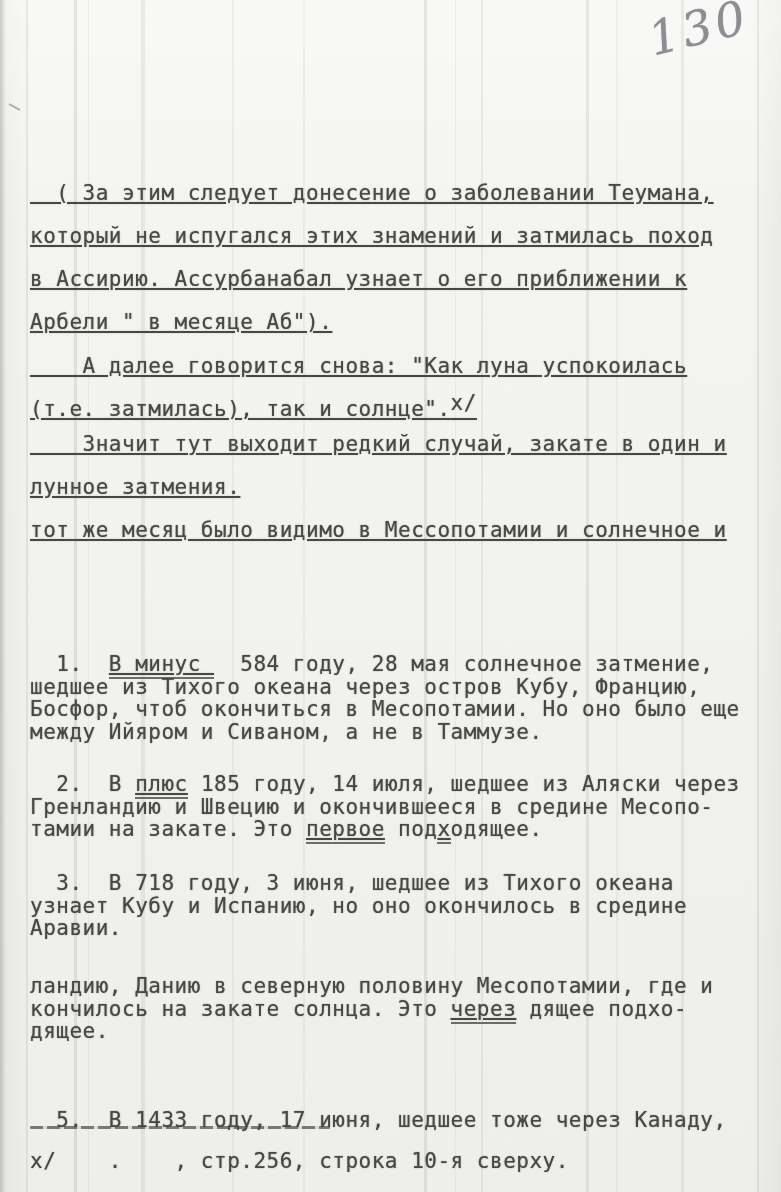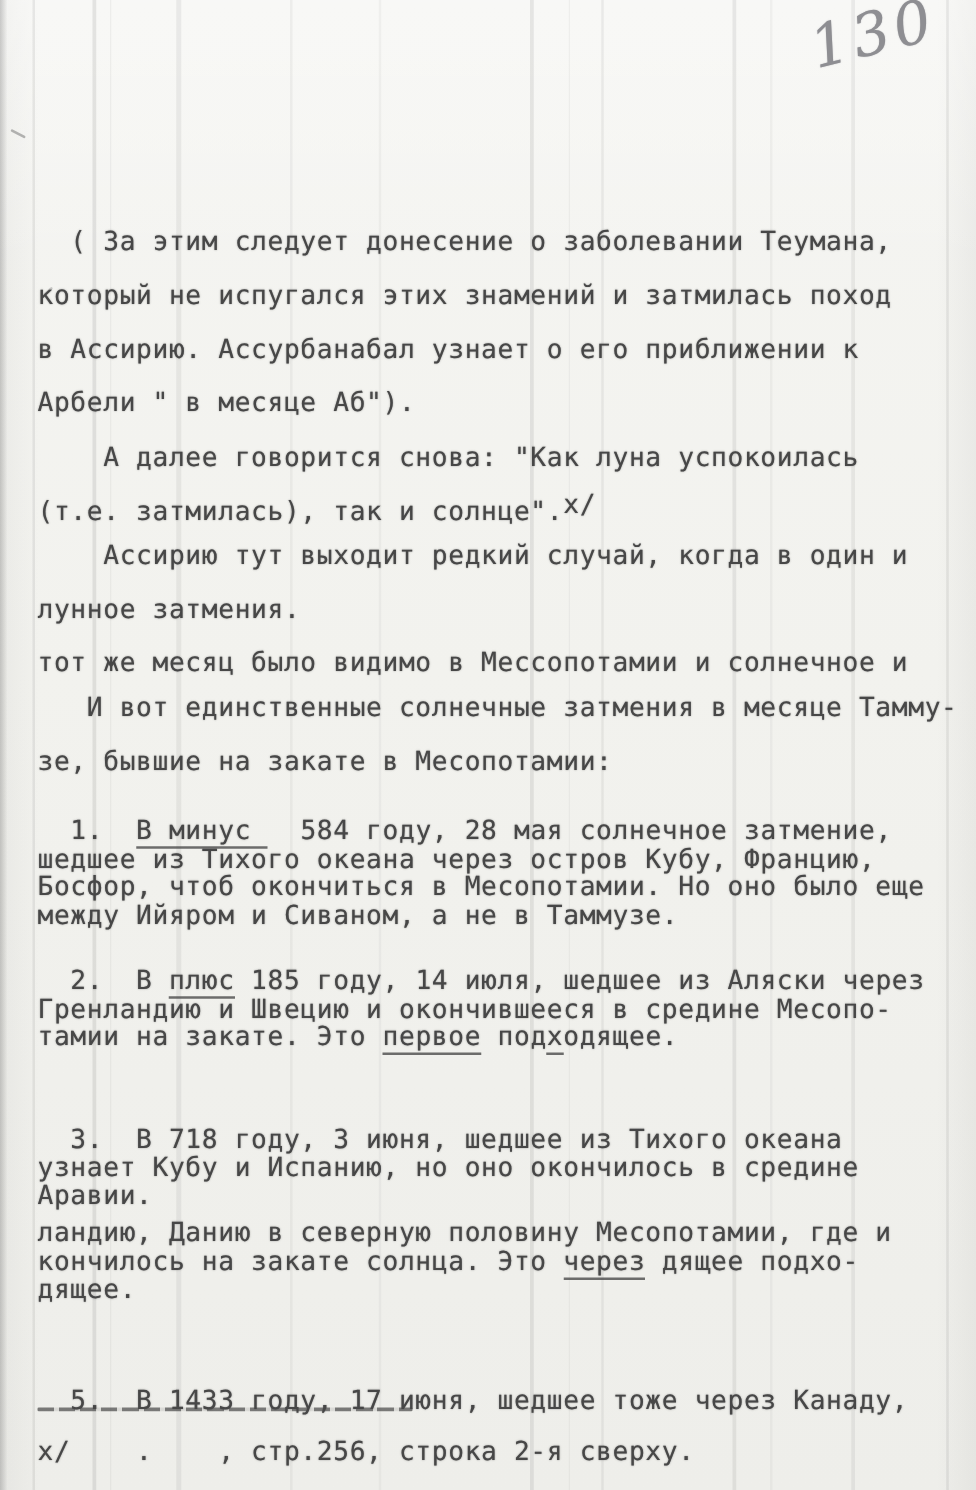--- a/index.html
+++ b/index.html
@@ -19,23 +19,23 @@
   .vline{position:absolute;top:0;bottom:0;background:#6e6e6e;pointer-events:none;}
   .edge{position:absolute;left:0;top:0;bottom:0;width:6px;
         background:linear-gradient(90deg,rgba(90,90,90,.28),rgba(90,90,90,0));}
   
   .blk{
     position:absolute;left:30px;width:748px;
     white-space:pre;
     font-size:21px;letter-spacing:.5px;
     text-shadow:0 0 1px rgba(70,70,70,.55), 0 0 2px rgba(90,90,90,.18);
   }
-  .d .line{line-height:43px;}
+  .d .line{line-height:43px;text-decoration:underline;}
   .s .line{line-height:22.5px;}
-  .u{border-bottom:2px solid rgba(70,70,70,.78);padding-bottom:1px;}
+  .u{border-bottom:2px solid rgba(70,70,70,.78);padding-bottom:1px;text-decoration:underline;}
   .sup{position:relative;top:-6px;}
   
   .rule{
     position:absolute;left:30px;top:1126px;width:300px;height:3px;
     background:repeating-linear-gradient(90deg,
       rgba(70,70,70,.7) 0 13px, rgba(70,70,70,.12) 13px 17px);
     border-radius:1px;
   }
   
   .pagenum{
@@ -69,25 +69,24 @@
   <div class="vline" style="left:616px;width:2px;opacity:.06"></div>
   <div class="vline" style="left:681px;width:3px;opacity:.10"></div>
   <div class="vline" style="left:757px;width:2px;opacity:.12"></div>
   <div class="mark mark1"></div>
   <div class="mark mark2"></div>
 
   <div class="pagenum">130</div>
 
   <div class="blk d" style="top:172px"><div class="line"><span>  ( За этим следует донесение о заболевании Теумана,</span></div><div class="line"><span>который не испугался этих знамений и затмилась поход</span></div><div class="line"><span>в Ассирию. Ассурбанабал узнает о его приближении к</span></div><div class="line"><span>Арбели " в месяце Аб").</span></div></div>
   <div class="blk d" style="top:345px"><div class="line"><span>    А далее говорится снова: "Как луна успокоилась</span></div><div class="line"><span>(т.е. затмилась), так и солнце".</span><span class="sup">х/</span></div></div>
-  <div class="blk d" style="top:423px"><div class="line"><span>    Ассирию тут выходит редкий случай, когда в один и</span></div><div class="line"><span>лунное затмения.</span></div><div class="line"><span>тот же месяц было видимо в Мессопотамии и солнечное и</span></div></div>
-  <div class="blk d" style="top:545px"><div class="line"><span>   И вот единственные солнечные затмения в месяце Тамму-</span></div><div class="line"><span>зе, бывшие на закате в Месопотамии:</span></div></div>
+  <div class="blk d" style="top:423px"><div class="line"><span>    Значит тут выходит редкий случай, закате в один и</span></div><div class="line"><span>лунное затмения.</span></div><div class="line"><span>тот же месяц было видимо в Мессопотамии и солнечное и</span></div></div>
 
   <div class="blk s" style="top:653px"><div class="line"><span>  1.  </span><span class="u">В минус </span><span>  584 году, 28 мая солнечное затмение,</span></div><div class="line"><span>шедшее из Тихого океана через остров Кубу, Францию,</span></div><div class="line"><span>Босфор, чтоб окончиться в Месопотамии. Но оно было еще</span></div><div class="line"><span>между Ийяром и Сиваном, а не в Таммузе.</span></div></div>
   <div class="blk s" style="top:773px"><div class="line"><span>  2.  В </span><span class="u">плюс</span><span> 185 году, 14 июля, шедшее из Аляски через</span></div><div class="line"><span>Гренландию и Швецию и окончившееся в средине Месопо-</span></div><div class="line"><span>тамии на закате. Это </span><span class="u">первое</span><span> под</span><span class="u">х</span><span>одящее.</span></div></div>
-  <div class="blk s" style="top:900px"><div class="line"><span>  3.  В 718 году, 3 июня, шедшее из Тихого океана</span></div><div class="line"><span>узнает Кубу и Испанию, но оно окончилось в средине</span></div><div class="line"><span>Аравии.</span></div></div>
+  <div class="blk s" style="top:872px"><div class="line"><span>  3.  В 718 году, 3 июня, шедшее из Тихого океана</span></div><div class="line"><span>узнает Кубу и Испанию, но оно окончилось в средине</span></div><div class="line"><span>Аравии.</span></div></div>
   <div class="blk s" style="top:975px"><div class="line"><span>ландию, Данию в северную половину Месопотамии, где и</span></div><div class="line"><span>кончилось на закате солнца. Это </span><span class="u">через</span><span> дящее подхо-</span></div><div class="line"><span>дящее.</span></div></div>
   <div class="blk s" style="top:1109px"><div class="line"><span>  5.  В 1433 году, 17 июня, шедшее тоже через Канаду,</span></div></div>
 
   <div class="rule"></div>
-  <div class="blk s" style="top:1150px"><div class="line"><span>х/    .    , стр.256, строка 2-я сверху.</span></div></div>
+  <div class="blk s" style="top:1150px"><div class="line"><span>х/    .    , стр.256, строка 10-я сверху.</span></div></div>
 
 </div>
 
 </body></html>

